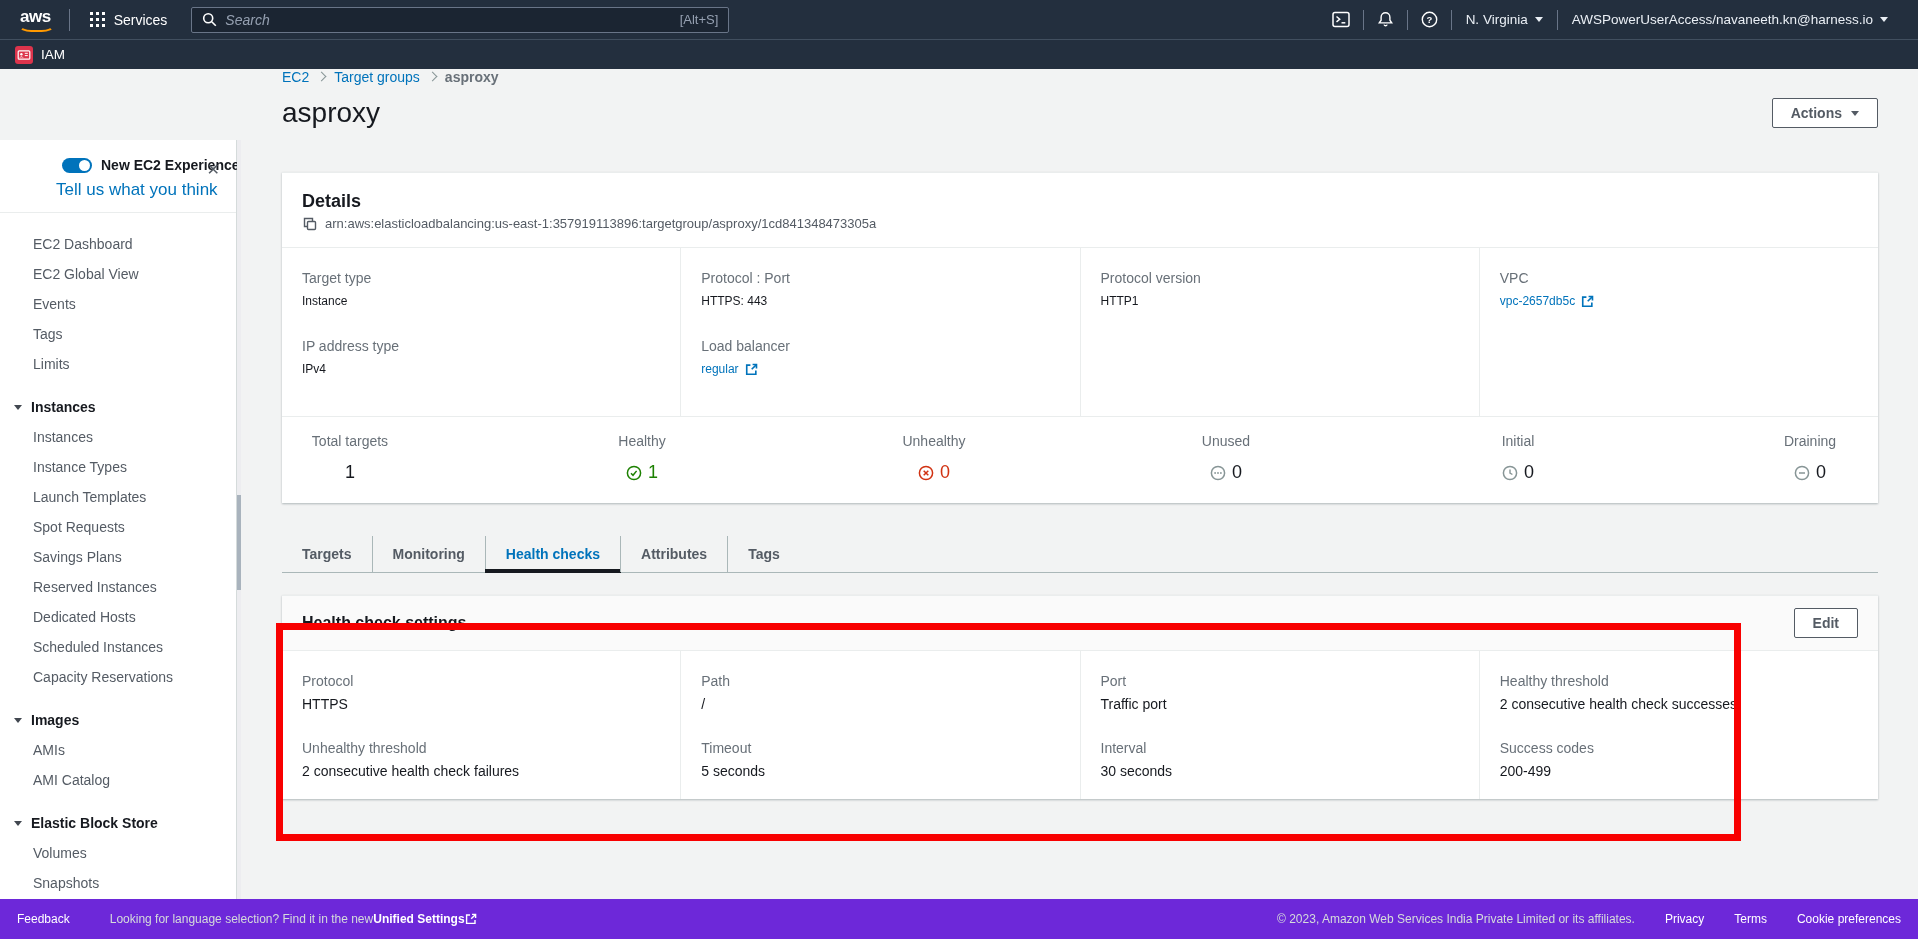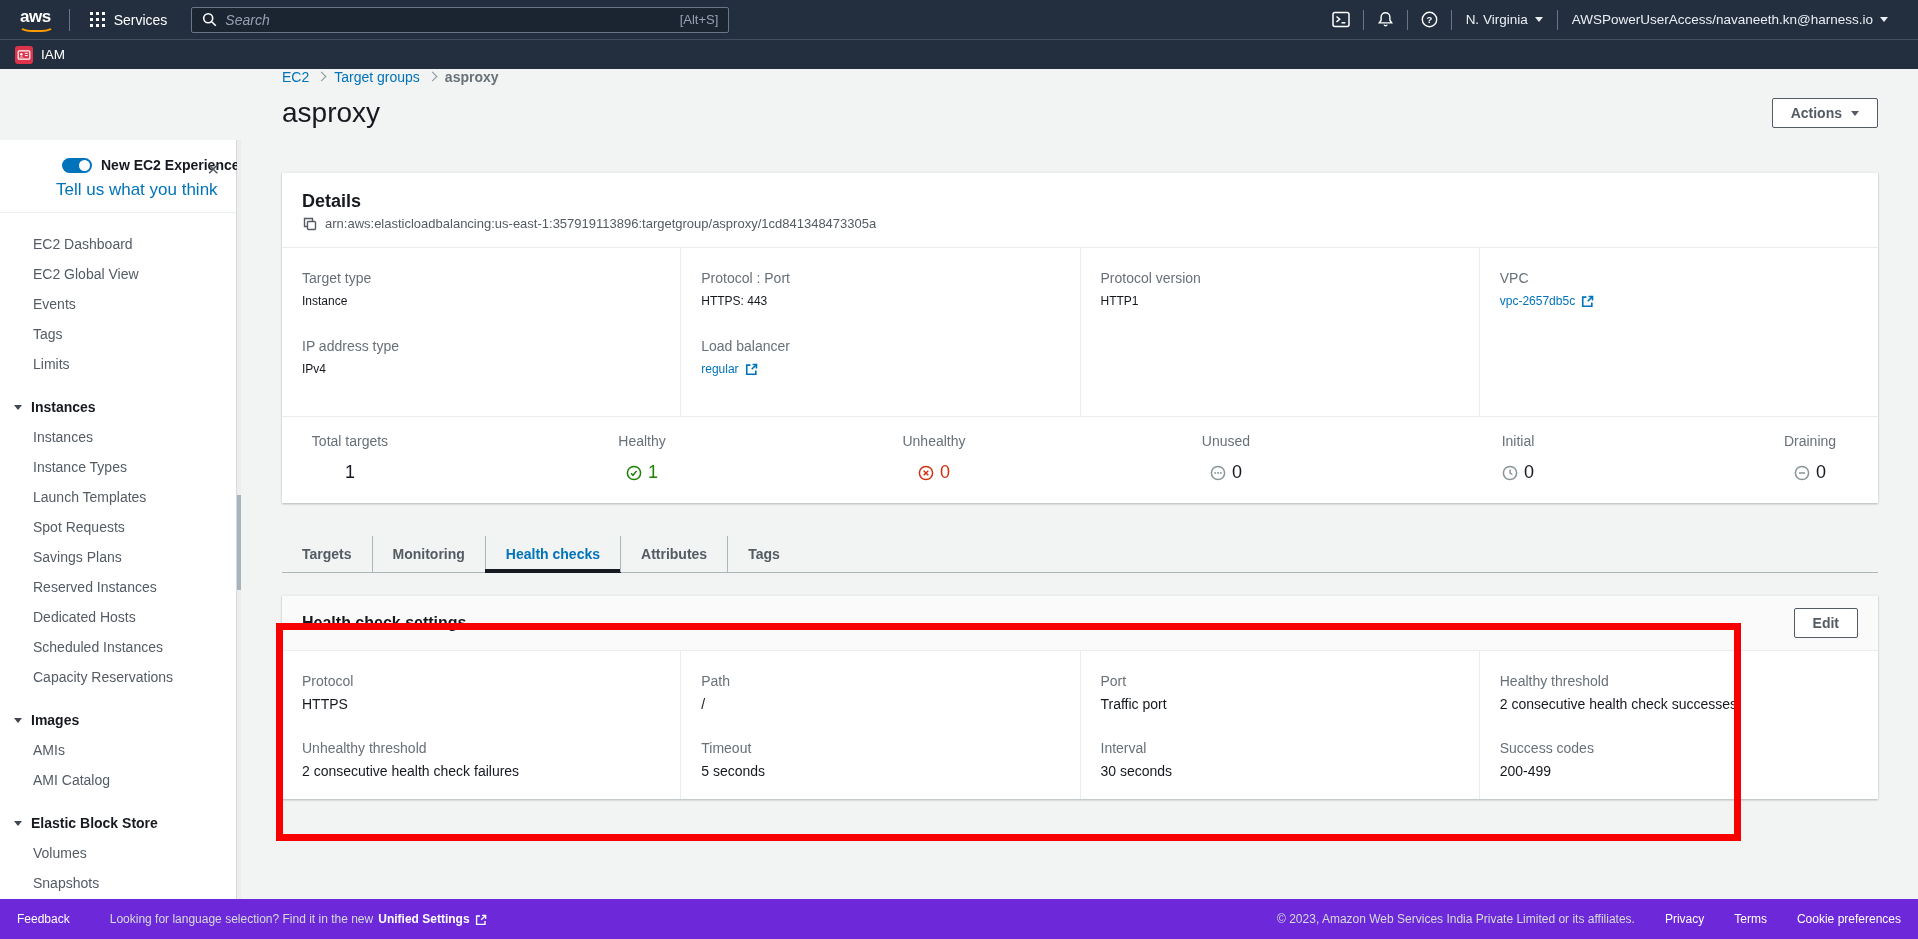--- a/index.html
+++ b/index.html
@@ -100,21 +100,21 @@
   .hc-field { margin-bottom:28px; }
   .hc-field:last-child { margin-bottom:0; }
   .hc-label { font-size:14px; color:#687078; margin-bottom:7px; }
   .hc-value { font-size:14px; color:#16191f; }
   
   .red-box { position:absolute; left:276px; top:623px; width:1465px; height:218px; border:7px solid #f80000; z-index:40; pointer-events:none; }
   
   .footer { position:absolute; left:0; right:0; bottom:0; height:40px; background:#6d28d9; display:flex; align-items:center; padding:0 17px; font-size:12px; color:#d5dbdb; z-index:10; }
   .footer-left { display:flex; align-items:center; gap:40px; }
   .f-link { color:#fff; cursor:pointer; }
-  .f-lang { display:flex; align-items:flex-end; gap:5px; }
+  .f-lang { display:flex; align-items:center; }
   .f-lang b { color:#fff; }
   .footer-right { margin-left:auto; display:flex; align-items:center; gap:30px; }
   svg { display:block; }
 </style>
 </head>
 <body>
 
 <header class="topnav">
   <span class="aws-logo">aws</span>
   <span class="nav-divider"></span>

